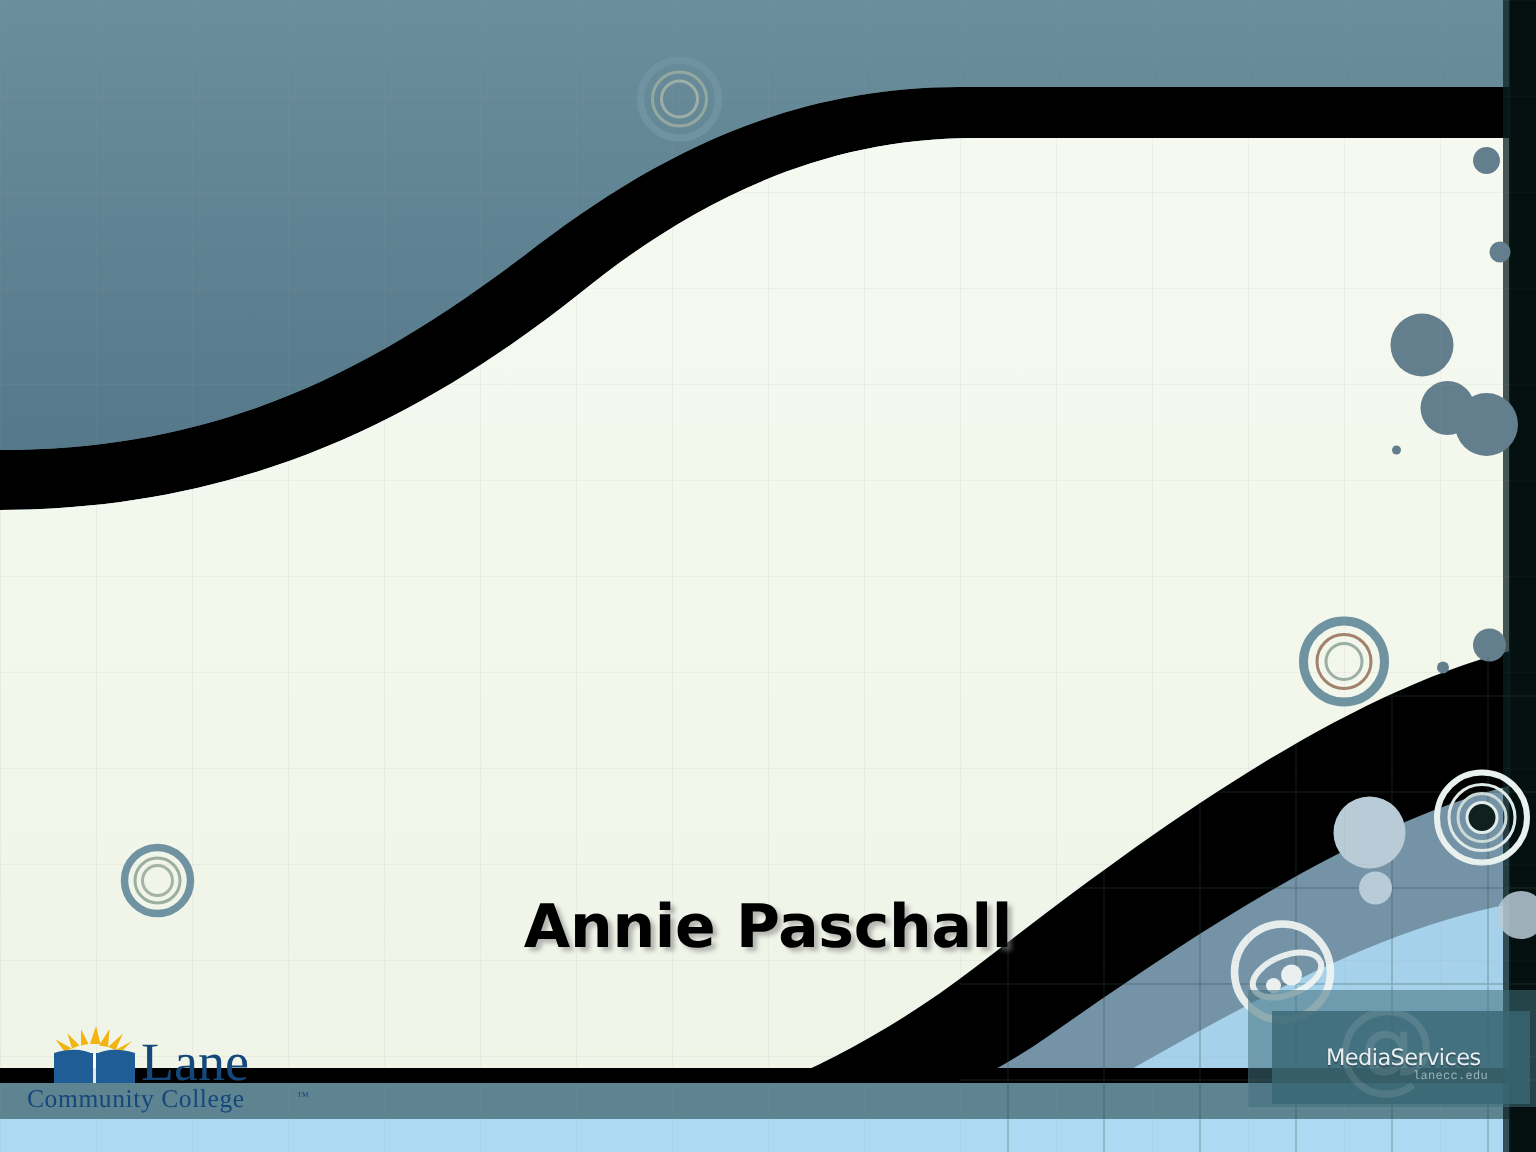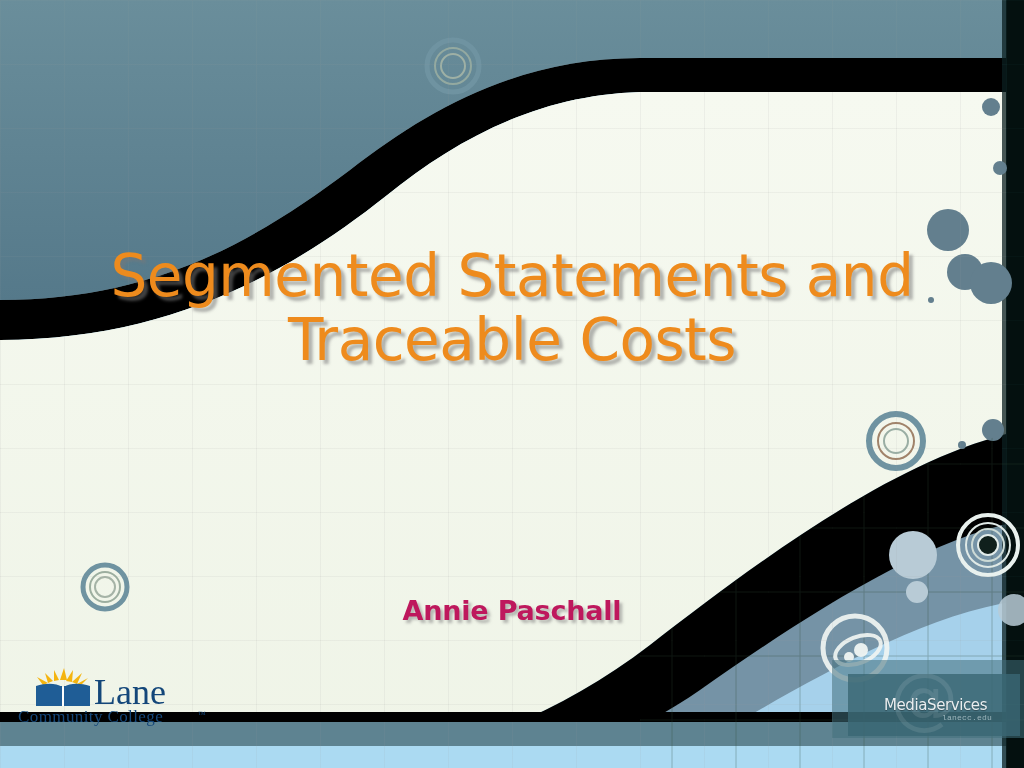--- a/index.html
+++ b/index.html
@@ -79,32 +79,32 @@
     position: absolute;
     left: 80px;
     top: 595px;
     width: 864px;
     text-align: center;
     z-index: 40;
   }
   #slide-subtitle {
     margin: 0;
     font-family: "DejaVu Sans", sans-serif;
-    font-size: 27px;
+    font-size: 40px;
     font-weight: 700;
     letter-spacing: -0.2px;
-    color: #be185d;
+    color: #000000;
     text-shadow: 3px 3px 3px rgba(130,130,130,0.55);
   }
 
   
   #lane-logo {
     position: absolute;
     left: 16px;
-    top: 664px;
+    top: 680px;
     width: 200px;
     height: 62px;
     z-index: 50;
   }
   #lane-logo svg { display: block; }
 
   
   #mediaservices-badge {
     position: absolute;
     right: 4px;
@@ -280,24 +280,20 @@
         </g>
 
         <rect x="832" y="660" width="192" height="78" fill="#41707c" opacity="0.55"></rect>
       </g>
     </svg>
 
     <div class="grid-overlay"></div>
     <div class="grid-overlay-dark"></div>
   </div>
 
-  <div id="title-block">
-    <h1 id="slide-title">Segmented Statements and
-Traceable Costs</h1>
-  </div>
 
   <div id="subtitle-block">
     <p id="slide-subtitle">Annie Paschall</p>
   </div>
 
   <div id="lane-logo">
     <svg viewBox="0 0 200 62" xmlns="http://www.w3.org/2000/svg">
 
       <g fill="#f4b40f">
         <path d="M44 16 L48 4 L51 16 Z"></path>

